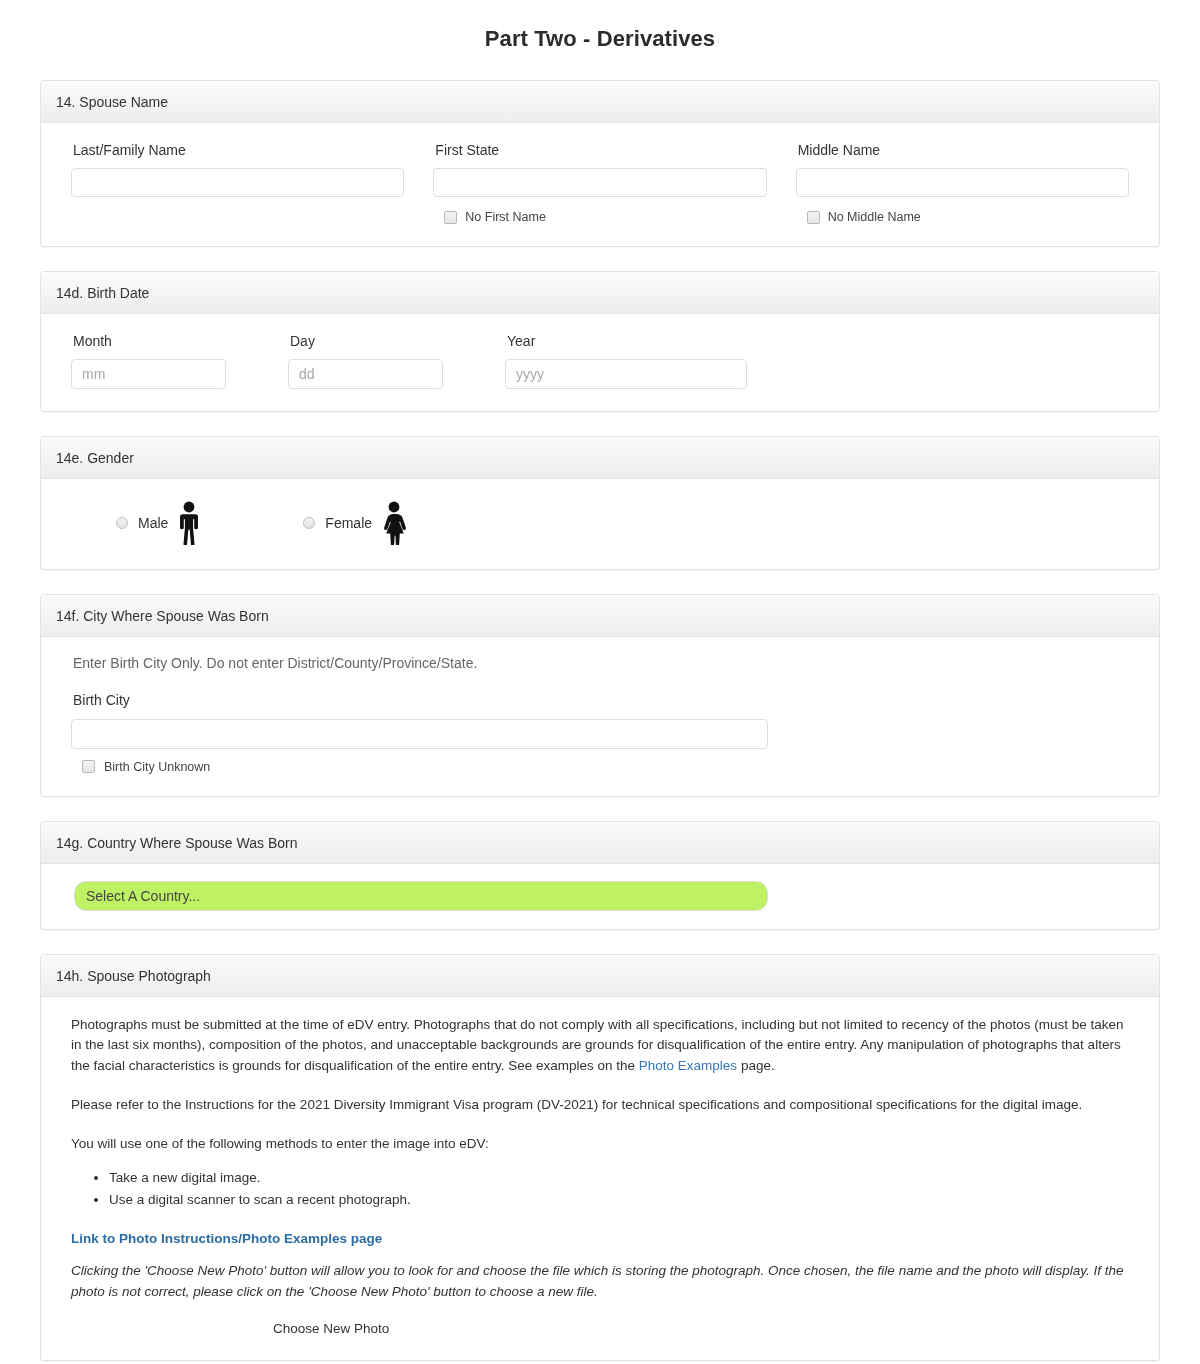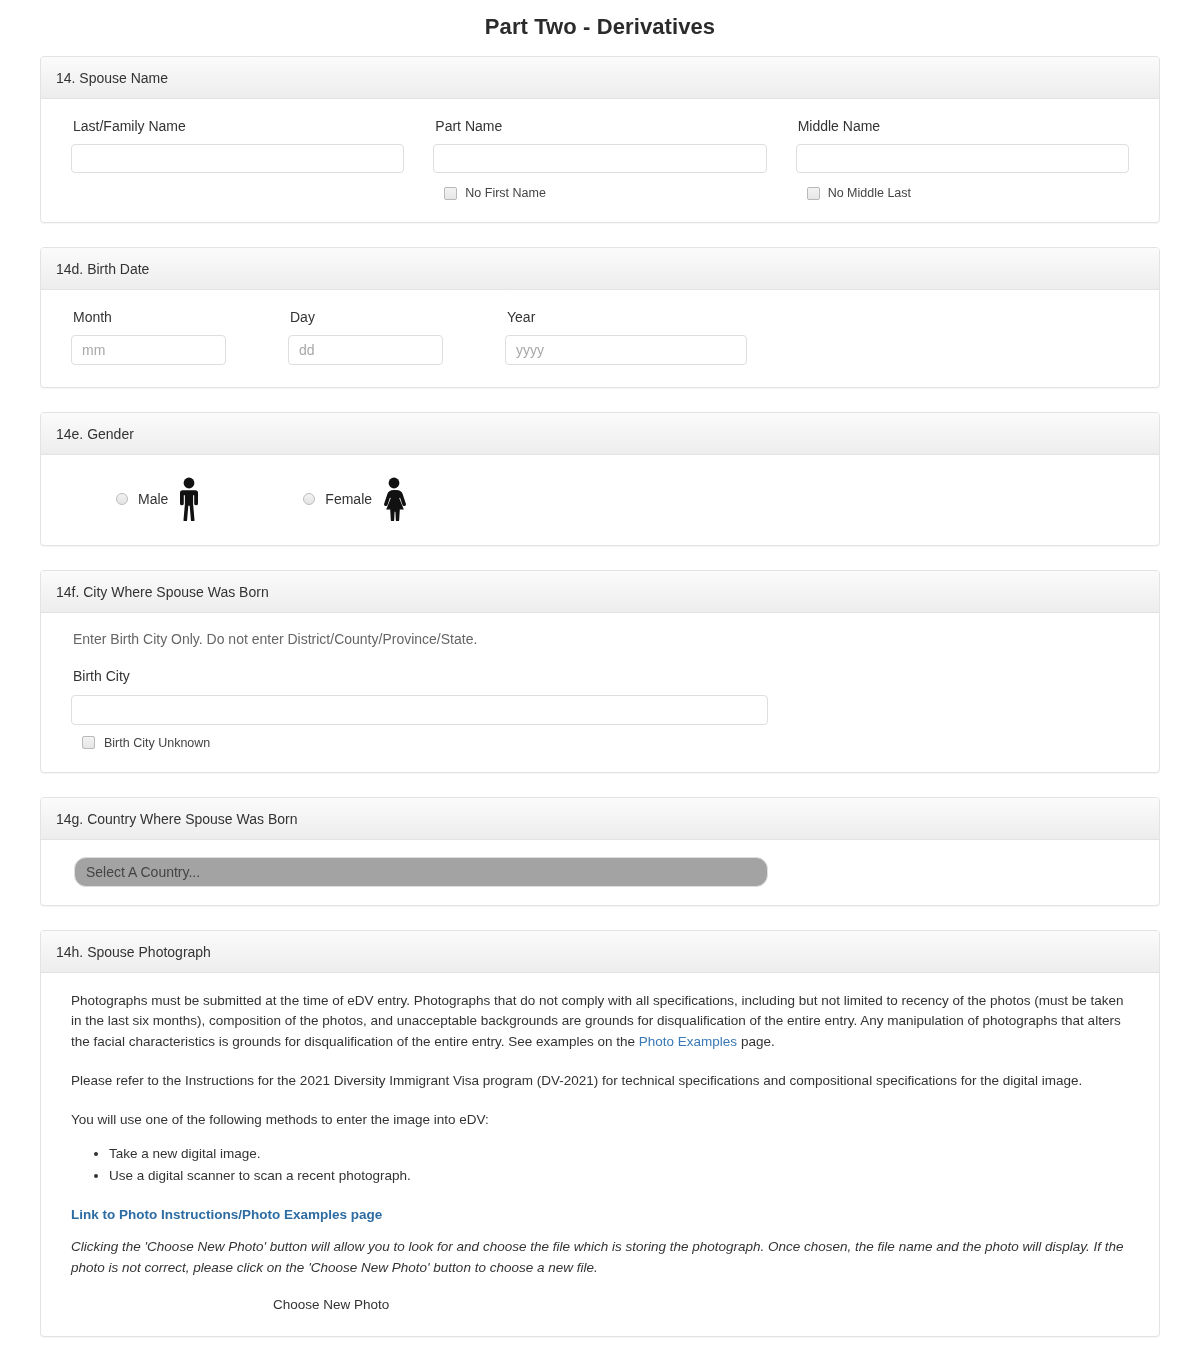--- a/index.html
+++ b/index.html
@@ -17,21 +17,21 @@
   }
   .page {
     width: 1200px;
     position: relative;
   }
   .page-title {
     text-align: center;
     font-size: 22px;
     font-weight: bold;
     color: #2b2b2b;
-    margin: 0;
+    margin: 12px;
     padding: 14px 0 16px 0;
     letter-spacing: 0.1px;
   }
   .panel {
     margin: 0 40px 24px 40px;
     border: 1px solid #e3e3e3;
     border-radius: 4px;
     background: #ffffff;
     box-shadow: 0 1px 1px rgba(0,0,0,0.045);
   }
@@ -159,21 +159,21 @@
 
   
   .country-body { padding: 17px 30px 18px 33px; }
   .sel {
     width: 694px;
     height: 30px;
     padding: 4px 11px;
     font-size: 14px;
     font-family: "Liberation Sans", sans-serif;
     color: #444444;
-    background: #a3a3a3;
+    background: #bef264;
     border: 1px solid #dedede;
     border-radius: 12px;
     appearance: none;
     -webkit-appearance: none;
     outline: none;
     line-height: 20px;
   }
 
   
   .photo-body { padding: 18px 30px 24px 30px; }
@@ -236,33 +236,33 @@
 
   <section class="panel">
     <div class="panel-heading">14. Spouse Name</div>
     <div class="panel-body">
       <div class="row3">
         <div class="col-name c1">
           <label class="field-label">Last/Family Name</label>
           <input class="txt" type="text" value="" style="">
         </div>
         <div class="col-name c2">
-          <label class="field-label">Part Name</label>
+          <label class="field-label">First State</label>
           <input class="txt" type="text" value="" style="">
           <div class="chk-line">
             <span class="cbx"></span>
             <span>No First Name</span>
           </div>
         </div>
         <div class="col-name c3">
           <label class="field-label">Middle Name</label>
           <input class="txt" type="text" value="" style="">
           <div class="chk-line">
             <span class="cbx"></span>
-            <span>No Middle Last</span>
+            <span>No Middle Name</span>
           </div>
         </div>
       </div>
     </div>
   </section>
 
   <section class="panel">
     <div class="panel-heading">14d. Birth Date</div>
     <div class="panel-body">
       <div class="date-row">

